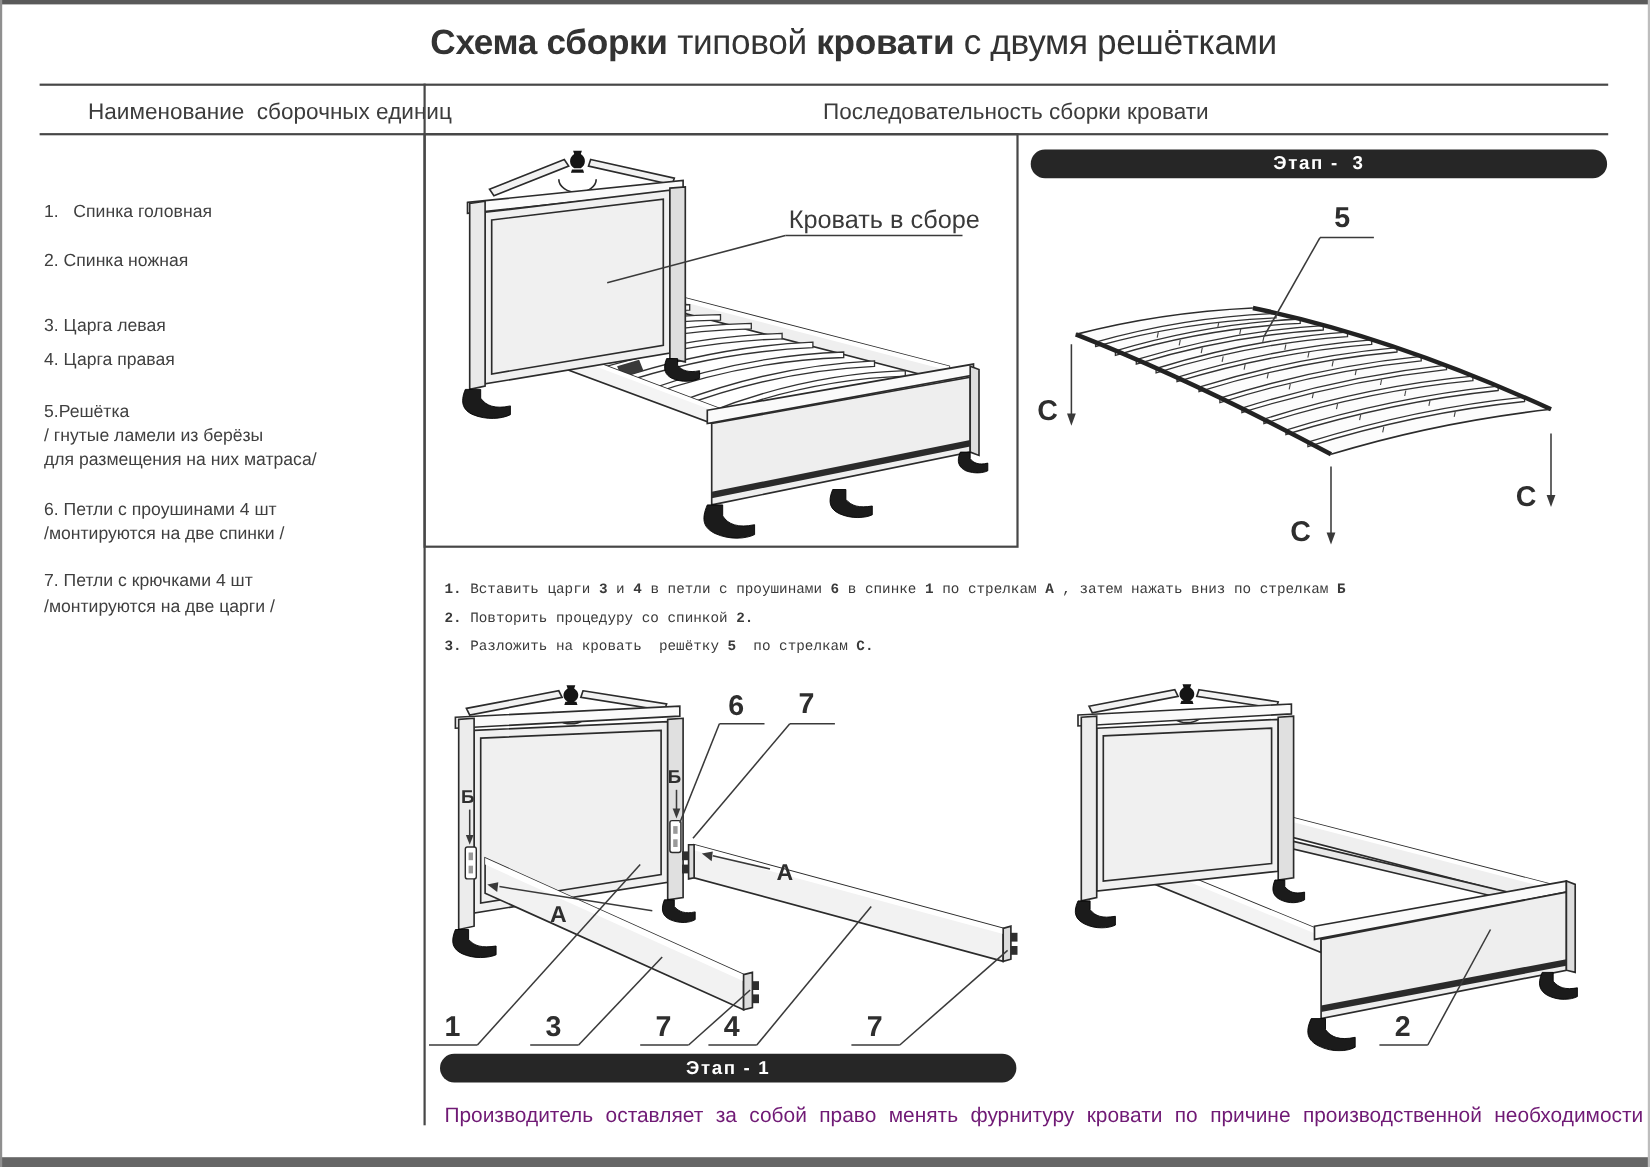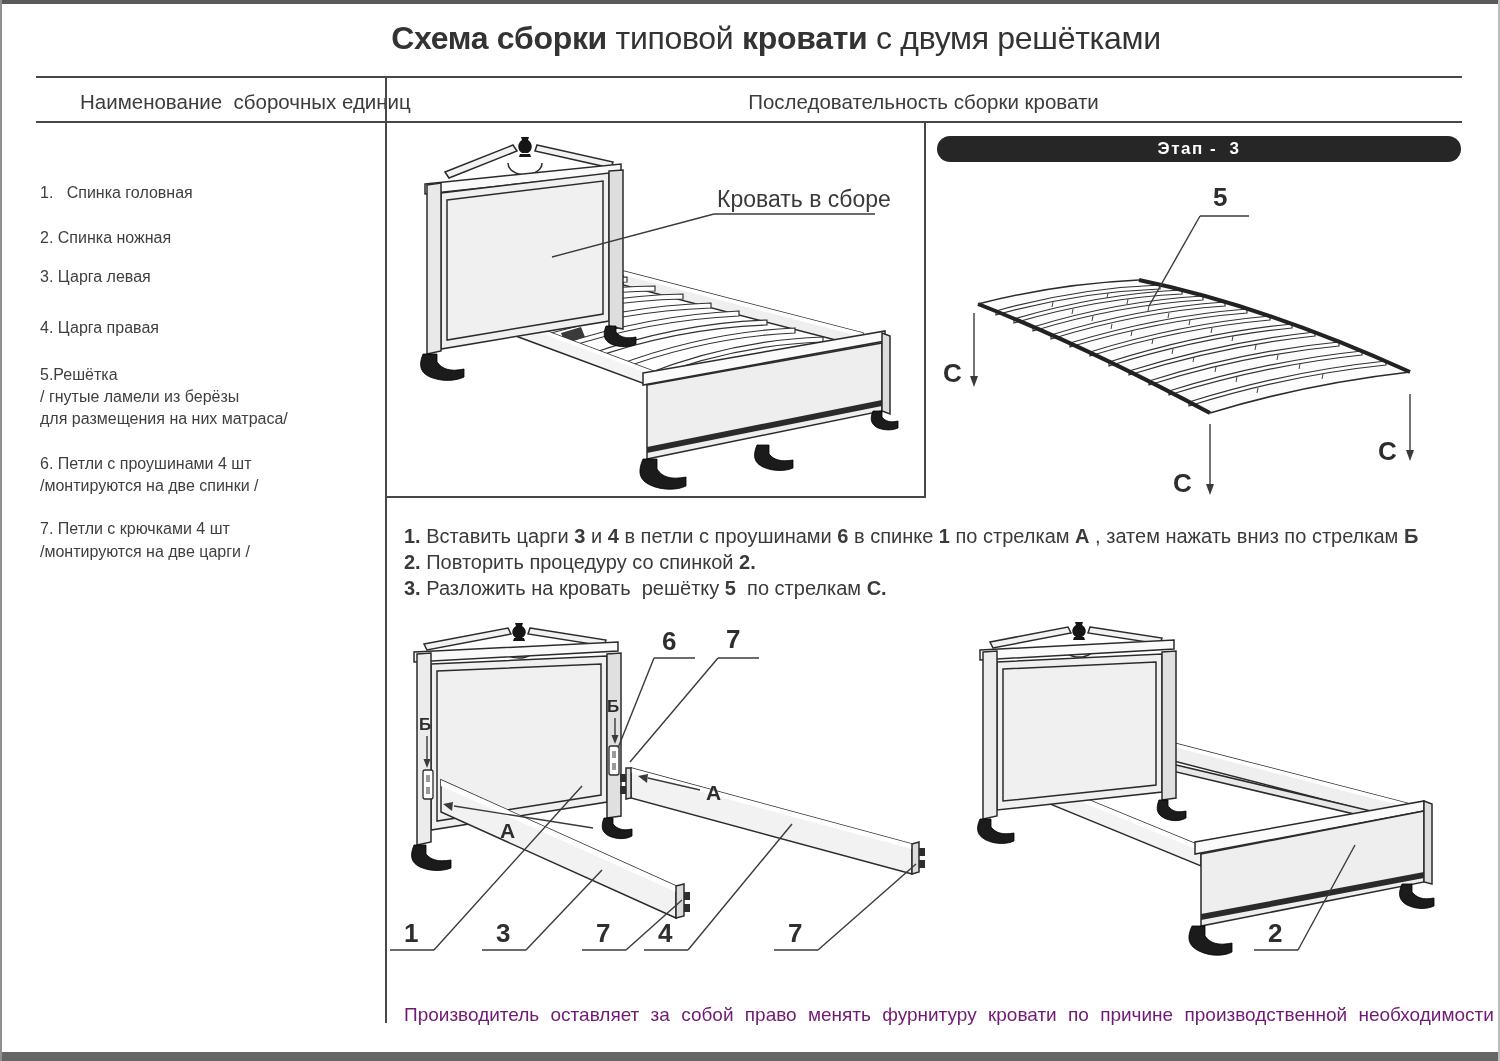--- a/index.html
+++ b/index.html
@@ -30,21 +30,21 @@
            border:2px solid #474747;box-sizing:border-box;}
 
   .banner{position:absolute;height:26px;background:#262626;border-radius:13px;
           color:#fff;display:flex;align-items:center;justify-content:center;
           font-size:17px;font-weight:bold;letter-spacing:1.5px;white-space:pre;}
   .banner-3{left:937px;top:136px;width:524px;}
   .banner-1{left:400px;top:958px;width:524px;}
   .banner-2{left:940px;top:958px;width:520px;}
 
   .instructions{position:absolute;left:404px;top:523px;width:1090px;
-                font-size:20px;line-height:26px;color:#3a3a3a;}
+                font-size:13px;line-height:26px;color:#3a3a3a;font-family:Liberation Mono, monospace;}
   .instr-line{white-space:pre-wrap;}
   .instr-line .b{font-weight:bold;}
 
   .footer-note{position:absolute;left:404px;top:1004px;width:1075px;
                font-size:19px;color:#701a75;word-spacing:6px;white-space:nowrap;}
 
   .drawing{position:absolute;}
   svg text{font-family:"Liberation Sans",sans-serif;fill:#2e2e2e;}
   svg .m-big{font-size:26px;font-weight:bold;}
   svg .m-med{font-size:21px;font-weight:bold;}
@@ -69,21 +69,21 @@
   <div class="title"><span class="b">Схема сборки</span><span> типовой </span><span class="b">кровати</span><span> с двумя решётками</span></div>
 
   <div class="hr hr-title"></div>
   <div class="col-header col-header-left">Наименование  сборочных единиц</div>
   <div class="col-header col-header-right">Последовательность сборки кровати</div>
   <div class="hr hr-headers"></div>
   <div class="v-divider"></div>
 
   <div class="part-line" style="top:184px">1.   Спинка головная</div>
   <div class="part-line" style="top:229px">2. Спинка ножная</div>
-  <div class="part-line" style="top:268px">3. Царга левая</div>
+  <div class="part-line" style="top:288px">3. Царга левая</div>
   <div class="part-line" style="top:319px">4. Царга правая</div>
   <div class="part-line" style="top:366px">5.Решётка</div>
   <div class="part-line" style="top:410px">для размещения на них матраса/</div>
   <div class="part-line" style="top:388px">/ гнутые ламели из берёзы</div>
   <div class="part-line" style="top:455px">6. Петли с проушинами 4 шт</div>
   <div class="part-line" style="top:477px">/монтируются на две спинки /</div>
   <div class="part-line" style="top:520px">7. Петли с крючками 4 шт</div>
   <div class="part-line" style="top:543px">/монтируются на две царги /</div>
 
   <div class="bed-box"></div>
@@ -336,16 +336,17 @@
       <path class="dark" d="M252,308 c-6,13 -3,20 7,25 c12,6 26,5 33,1 l0,-9 c-14,3 -22,0 -27,-7 l0,-10 z"></path>
       <path class="dark" d="M462,266 c-5,11 -2,17 5,21 c10,5 21,4 27,1 l0,-8 c-11,2 -17,0 -22,-6 l0,-8 z"></path>
     </g>
     <g>
       <text class="m-big" x="328" y="324">2</text>
       <line class="lead" x1="314" y1="332" x2="358" y2="332"></line>
       <line class="lead" x1="358" y1="332" x2="415" y2="227"></line>
     </g>
   </svg>
 
+  <div class="banner banner-1"><span>Этап - 1</span></div>
 
   <div class="footer-note">Производитель  оставляет  за  собой  право  менять  фурнитуру  кровати  по  причине производственной необходимости</div>
 
 </div>
 
 </body></html>

